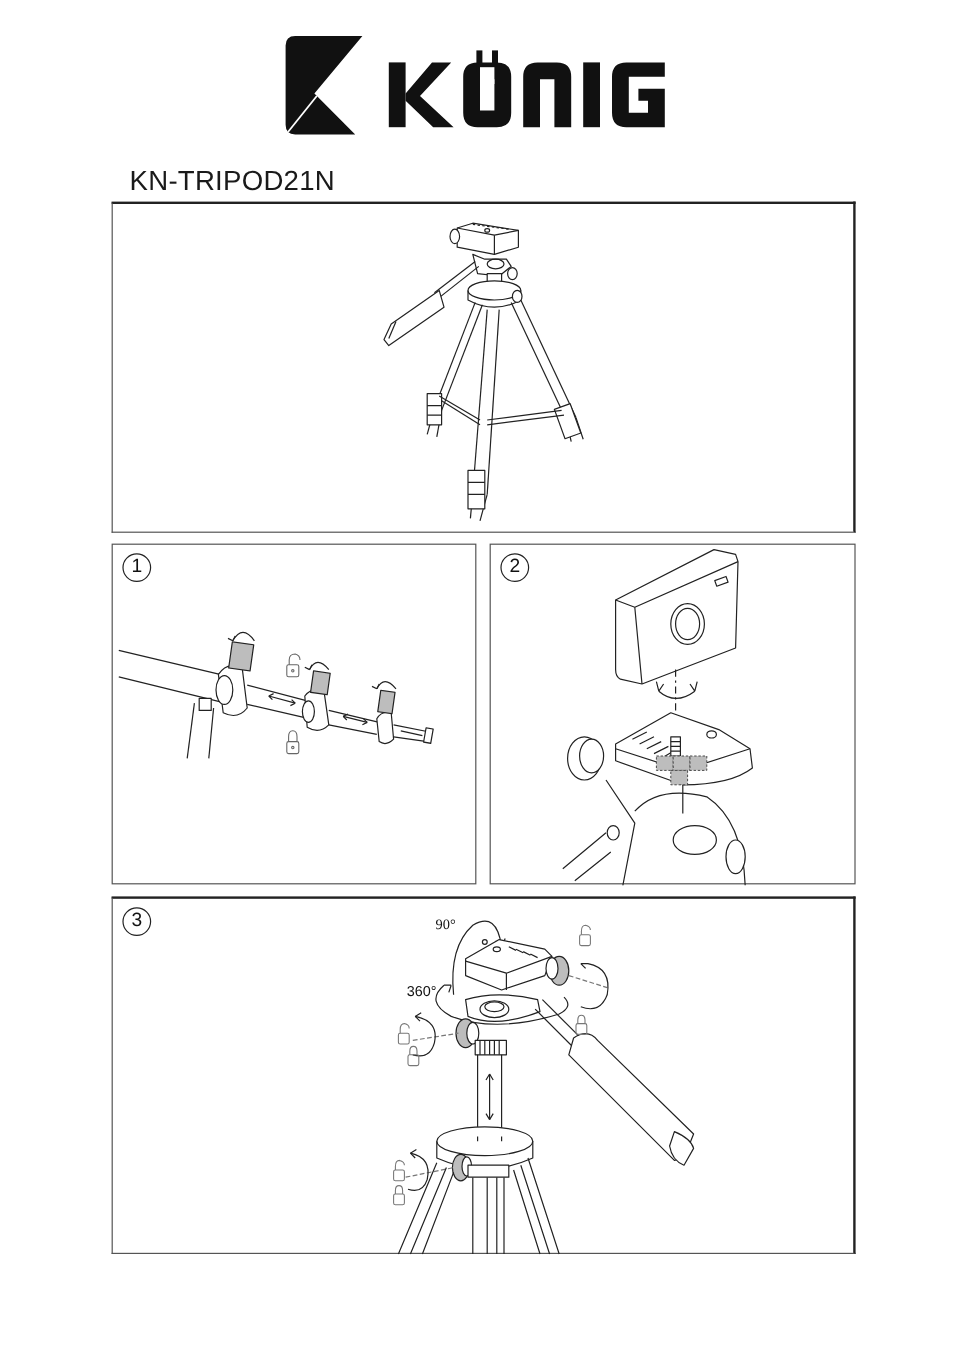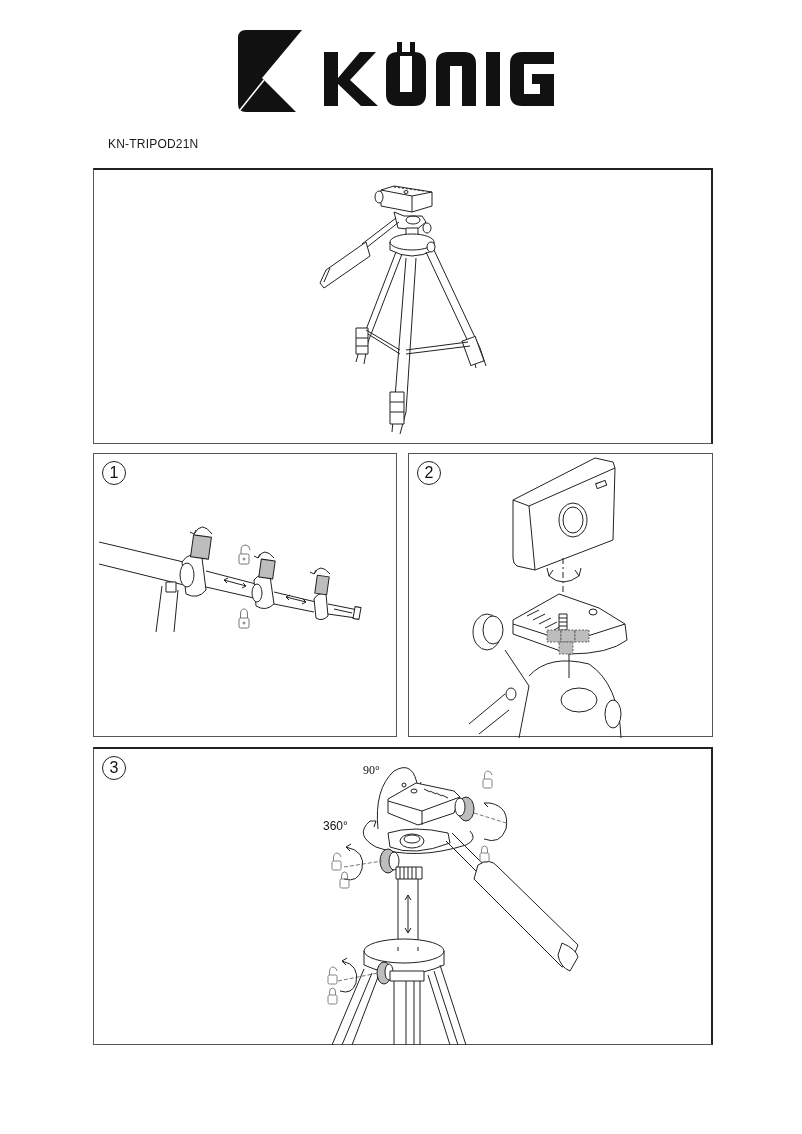--- a/index.html
+++ b/index.html
@@ -1,18 +1,18 @@
 <!DOCTYPE html>
 <html><head>
 <meta charset="utf-8">
 <style>
   html, body { margin: 0; padding: 0; background: #ffffff; }
   body { width: 802px; height: 1134px; position: relative; overflow: hidden; font-family: "Liberation Sans", sans-serif; color: #111; }
   .logo { position: absolute; left: 236px; top: 28px; width: 332px; height: 86px; }
-  .model { position: absolute; left: 108px; top: 137px; font-size: 12px; letter-spacing: 0.2px; color: #1a1a1a; }
+  .model { position: absolute; left: 108px; top: 137px; font-size: 23px; letter-spacing: 0.2px; color: #1a1a1a; }
   .panel { position: absolute; border: 1px solid #555; box-sizing: border-box; background: #fff; }
   .panel.dark-top { border-top: 2px solid #222; }
   .panel.dark-right { border-right: 2px solid #222; }
   .panel svg { position: absolute; left: 0; top: 0; }
   .step-badge { position: absolute; width: 24px; height: 24px; border: 1.3px solid #222; border-radius: 50%; box-sizing: border-box; display: flex; align-items: center; justify-content: center; font-size: 16px; line-height: 1; color: #111; background: #fff; }
   .angle-label { position: absolute; font-size: 12px; color: #111; }
 </style>
 </head>
 <body>
 
@@ -200,21 +200,21 @@
       <rect x="152" y="176" width="14" height="12"></rect>
       <rect x="166" y="176" width="14" height="12"></rect>
       <rect x="150" y="188" width="14" height="12"></rect>
     </g>
   </svg>
 </div>
 
 <div class="panel dark-top dark-right" style="left:93px; top:747px; width:620px; height:298px;">
   <div class="step-badge" style="left:8px; top:7px;">3</div>
   <div class="angle-label" style="left:269px; top:14px;font-family:Liberation Serif, serif;">90°</div>
-  <div class="angle-label" style="left:229px; top:70px;">360°</div>
+  <div class="angle-label" style="left:245px; top:70px;">360°</div>
   <svg width="620" height="298" viewBox="0 0 620 298">
     <g fill="none" stroke="#222" stroke-width="1" stroke-linejoin="round">
 
       <path d="M284 80 Q280 40 300 22 Q320 10 324 40"></path>
       <path d="M324 40 l-5 -5 M324 40 l3 -7"></path>
 
       <path d="M294 50 L322 34 L360 42 L366 48 L360 64 L324 76 L294 64 Z" fill="#fff"></path>
       <path d="M294 52 L328 62 L366 48"></path>
       <path d="M328 62 L328 76"></path>
       <path d="M330 40 l6 3 M336 42 l6 3 M342 44 l6 3 M348 46 l6 3"></path>

